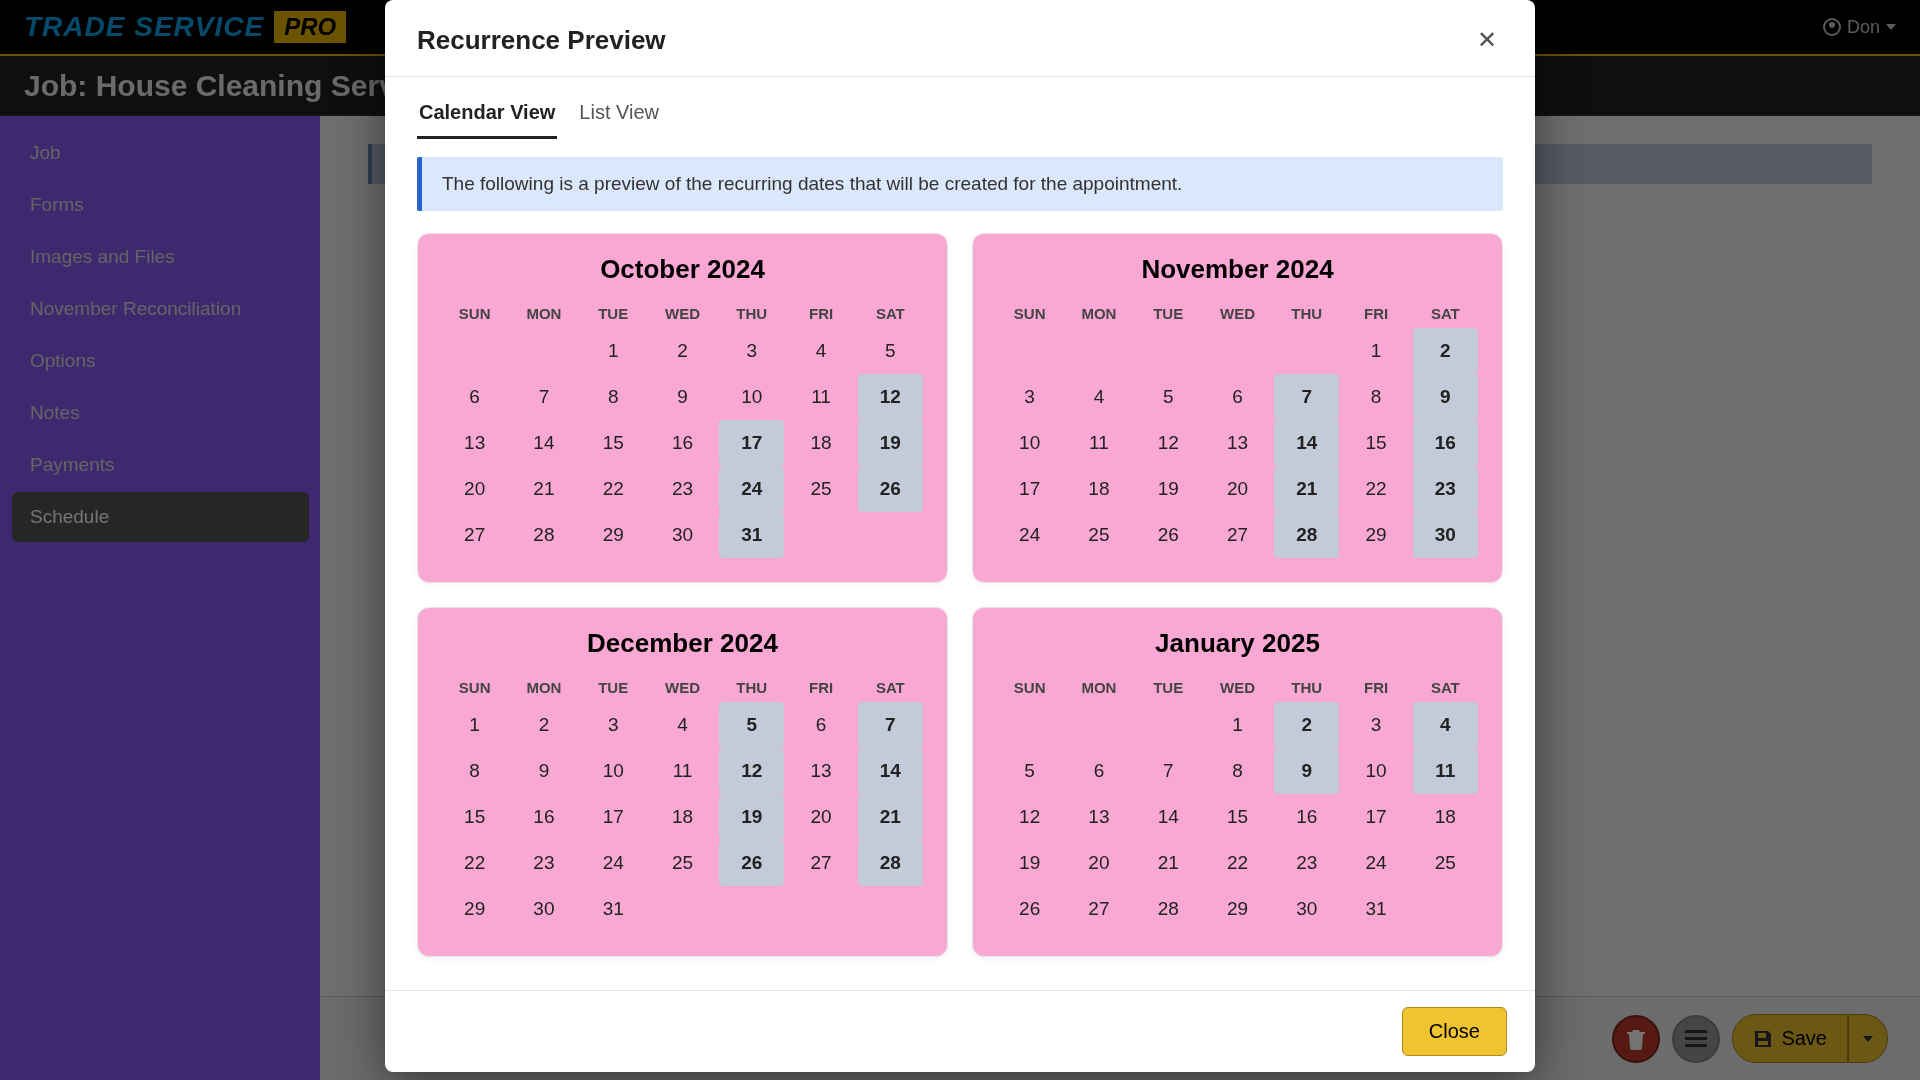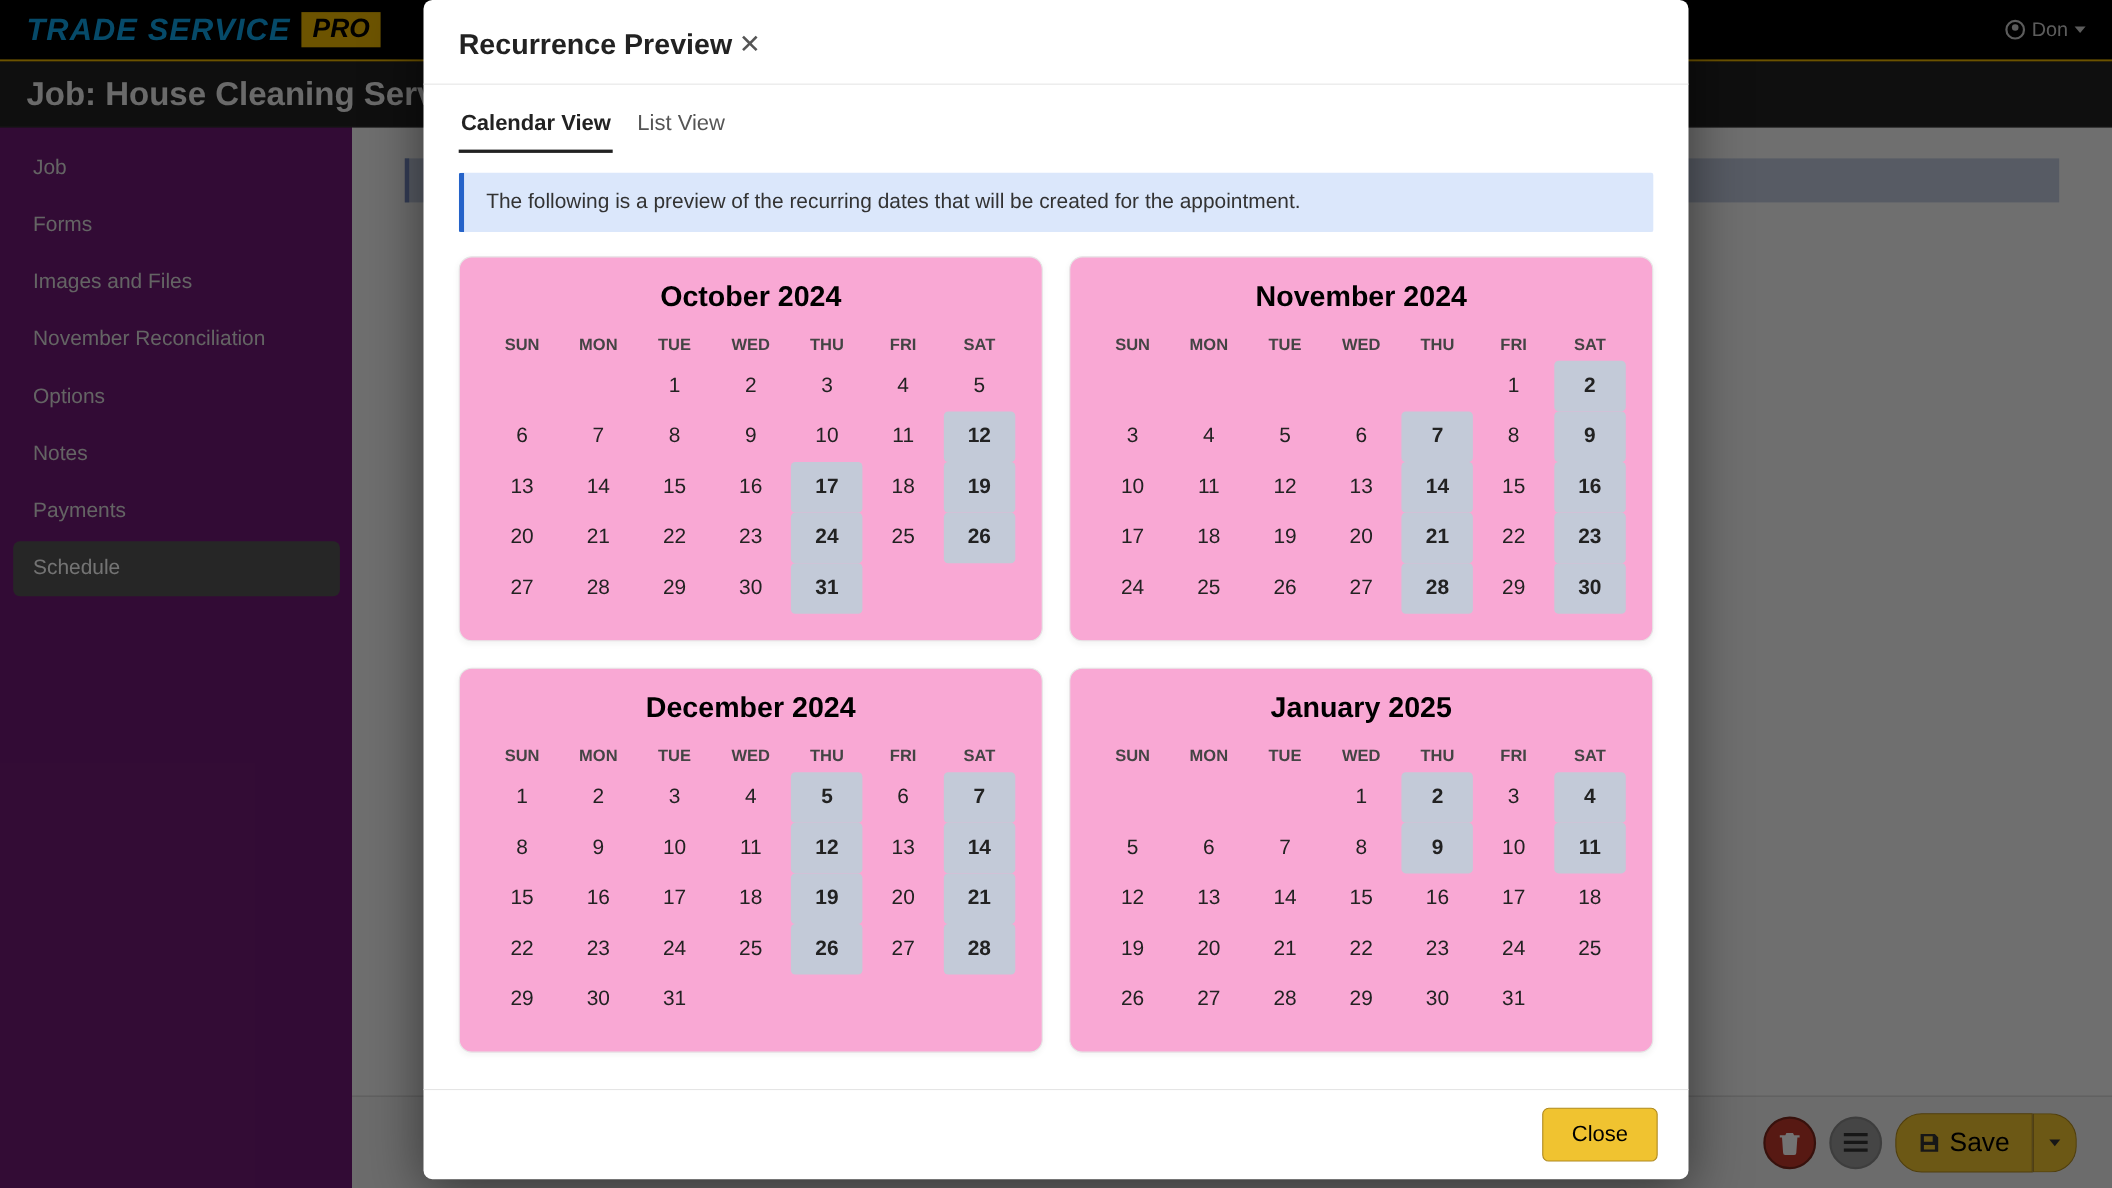--- a/index.html
+++ b/index.html
@@ -13,39 +13,39 @@
 .user-menu { margin-left: auto; color: #ccc; display: flex; align-items: center; gap: 6px; font-size: 18px; }
 .user-icon { width: 18px; height: 18px; border-radius: 50%; border: 2px solid #ccc; display: inline-flex; align-items: center; justify-content: center; position: relative; }
 .user-icon::after { content: ''; width: 6px; height: 6px; background: #ccc; border-radius: 50%; position: absolute; top: 2px; }
 .caret-down { width: 0; height: 0; border-left: 5px solid transparent; border-right: 5px solid transparent; border-top: 6px solid #ccc; }
 
 
 .subheader { position: absolute; top: 56px; left: 0; right: 0; height: 60px; background: #222; border-bottom: 1px solid #333; display: flex; align-items: center; padding: 0 24px; }
 .page-title { color: #eaeaea; font-size: 30px; font-weight: 600; }
 
 
-.sidebar { position: absolute; top: 116px; left: 0; width: 321px; bottom: 0; background: #701a75; padding: 12px; }
+.sidebar { position: absolute; top: 116px; left: 0; width: 321px; bottom: 0; background: #8b5cf6; padding: 12px; }
 .sidebar-item { color: #ddd; padding: 14px 18px; font-size: 19px; border-radius: 6px; margin-bottom: 2px; cursor: pointer; }
 .sidebar-item.active { background: #555; color: #fff; }
 
 
 .main-area { position: absolute; top: 116px; left: 320px; right: 0; bottom: 0; background: #f7f7f7; }
 .main-area .banner-stub { position: absolute; top: 28px; left: 48px; right: 48px; height: 40px; background: #aab8d4; border-left: 4px solid #3c5aa6; opacity: 0.7; }
 .main-footer { position: absolute; bottom: 0; left: 320px; right: 0; height: 84px; background: #f0f0f0; border-top: 1px solid #ccc; display: flex; align-items: center; justify-content: flex-end; gap: 12px; padding: 0 32px; }
 .icon-btn { width: 48px; height: 48px; border-radius: 24px; display: flex; align-items: center; justify-content: center; border: 2px solid #888; cursor: pointer; }
 .icon-btn.red { background: #c0392b; border-color: #7a261c; }
 .icon-btn.gray { background: #999; }
 .save-group { display: flex; }
-.save-btn { background: #f0c330; border: 1px solid #b08a1e; padding: 12px 20px; border-radius: 24px 0 0 24px; display: flex; align-items: center; gap: 8px; font-size: 24px; font-weight: 500; cursor: pointer; text-align: right; }
+.save-btn { background: #f0c330; border: 1px solid #b08a1e; padding: 12px 20px; border-radius: 24px 0 0 24px; display: flex; align-items: center; gap: 8px; font-size: 20px; font-weight: 500; cursor: pointer; text-align: right; }
 .save-caret { background: #f0c330; border: 1px solid #b08a1e; border-left: 1px solid #a07a10; padding: 12px 14px; border-radius: 0 24px 24px 0; display: flex; align-items: center; cursor: pointer; }
 
 
 .overlay { position: absolute; inset: 0; background: rgba(0,0,0,0.55); }
 .modal { position: absolute; top: 0; left: 50%; transform: translateX(-50%); width: 1150px; background: #fff; border-radius: 8px; box-shadow: 0 10px 50px rgba(0,0,0,0.5); display: flex; flex-direction: column; height: 1072px; }
-.modal-header { display: flex; align-items: center; padding: 24px 32px 20px; }
+.modal-header { display: flex; align-items: center; justify-content: space-between; padding: 24px 32px 20px; }
 .modal-title { font-size: 26px; font-weight: 700; color: #222; }
 .modal-close { width: 32px; height: 32px; display: flex; align-items: center; justify-content: center; font-size: 24px; color: #555; cursor: pointer; }
 .modal-body { flex: 1; overflow-y: auto; padding: 0 32px 20px; border-top: 1px solid #e5e5e5; }
 .modal-body-inner { padding-top: 18px; }
 .tabs { display: flex; gap: 20px; margin-bottom: 18px; }
 .tab { font-size: 20px; color: #555; padding: 6px 2px 12px; cursor: pointer; border-bottom: 3px solid transparent; }
 .tab.active { color: #222; font-weight: 700; border-bottom-color: #222; }
 .info-banner { background: #dbe7fb; border-left: 5px solid #2563c9; padding: 16px 20px; font-size: 19px; color: #333; border-radius: 2px; }
 
 .months-grid { display: grid; grid-template-columns: 1fr 1fr; gap: 24px; margin-top: 22px; }

